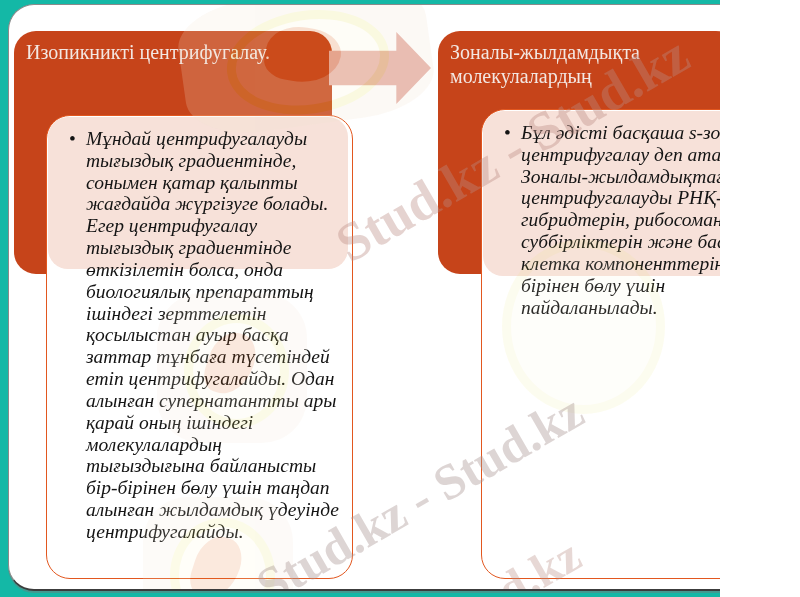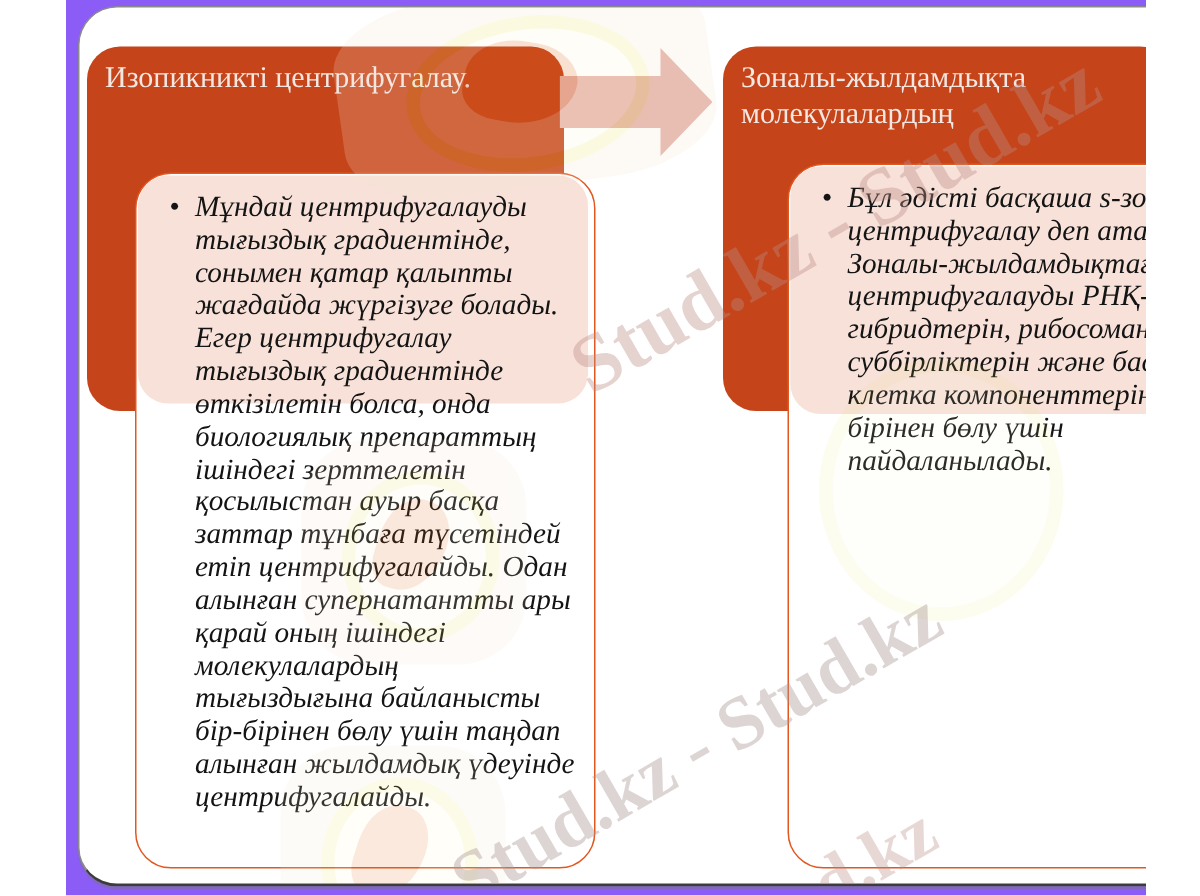--- a/index.html
+++ b/index.html
@@ -1,17 +1,17 @@
 <!DOCTYPE html>
 <html><head>
 <meta charset="utf-8">
 <style>
   html,body{margin:0;padding:0;background:#ffffff;}
-  .page{position:relative;width:720px;height:597px;background:#8b5cf6;overflow:hidden;
-        font-family:"Liberation Serif", serif;margin-left:44px;}
+  .page{position:relative;width:720px;height:597px;background:#14b8a6;overflow:hidden;
+        font-family:"Liberation Serif", serif;}
   .slide{position:absolute;left:8px;top:4px;width:782px;height:584px;background:#fff;
          border:1px solid #8a8a8a;border-bottom:2px solid #3c3c3c;border-right-color:#6e6e6e;
          border-radius:26px;overflow:hidden;box-shadow:0 2px 0 rgba(120,120,120,.45);}
 
   
   .step-header{position:absolute;background:#c6441a;border-radius:22px;color:#f3e7e2;}
   .step-header .title{padding:9px 14px 0 12px;font-size:20px;line-height:1.22;}
   .hdr-left{left:5px;top:26px;width:318px;height:243px;}
   .hdr-right{left:429px;top:26px;width:300px;height:243px;}
 

